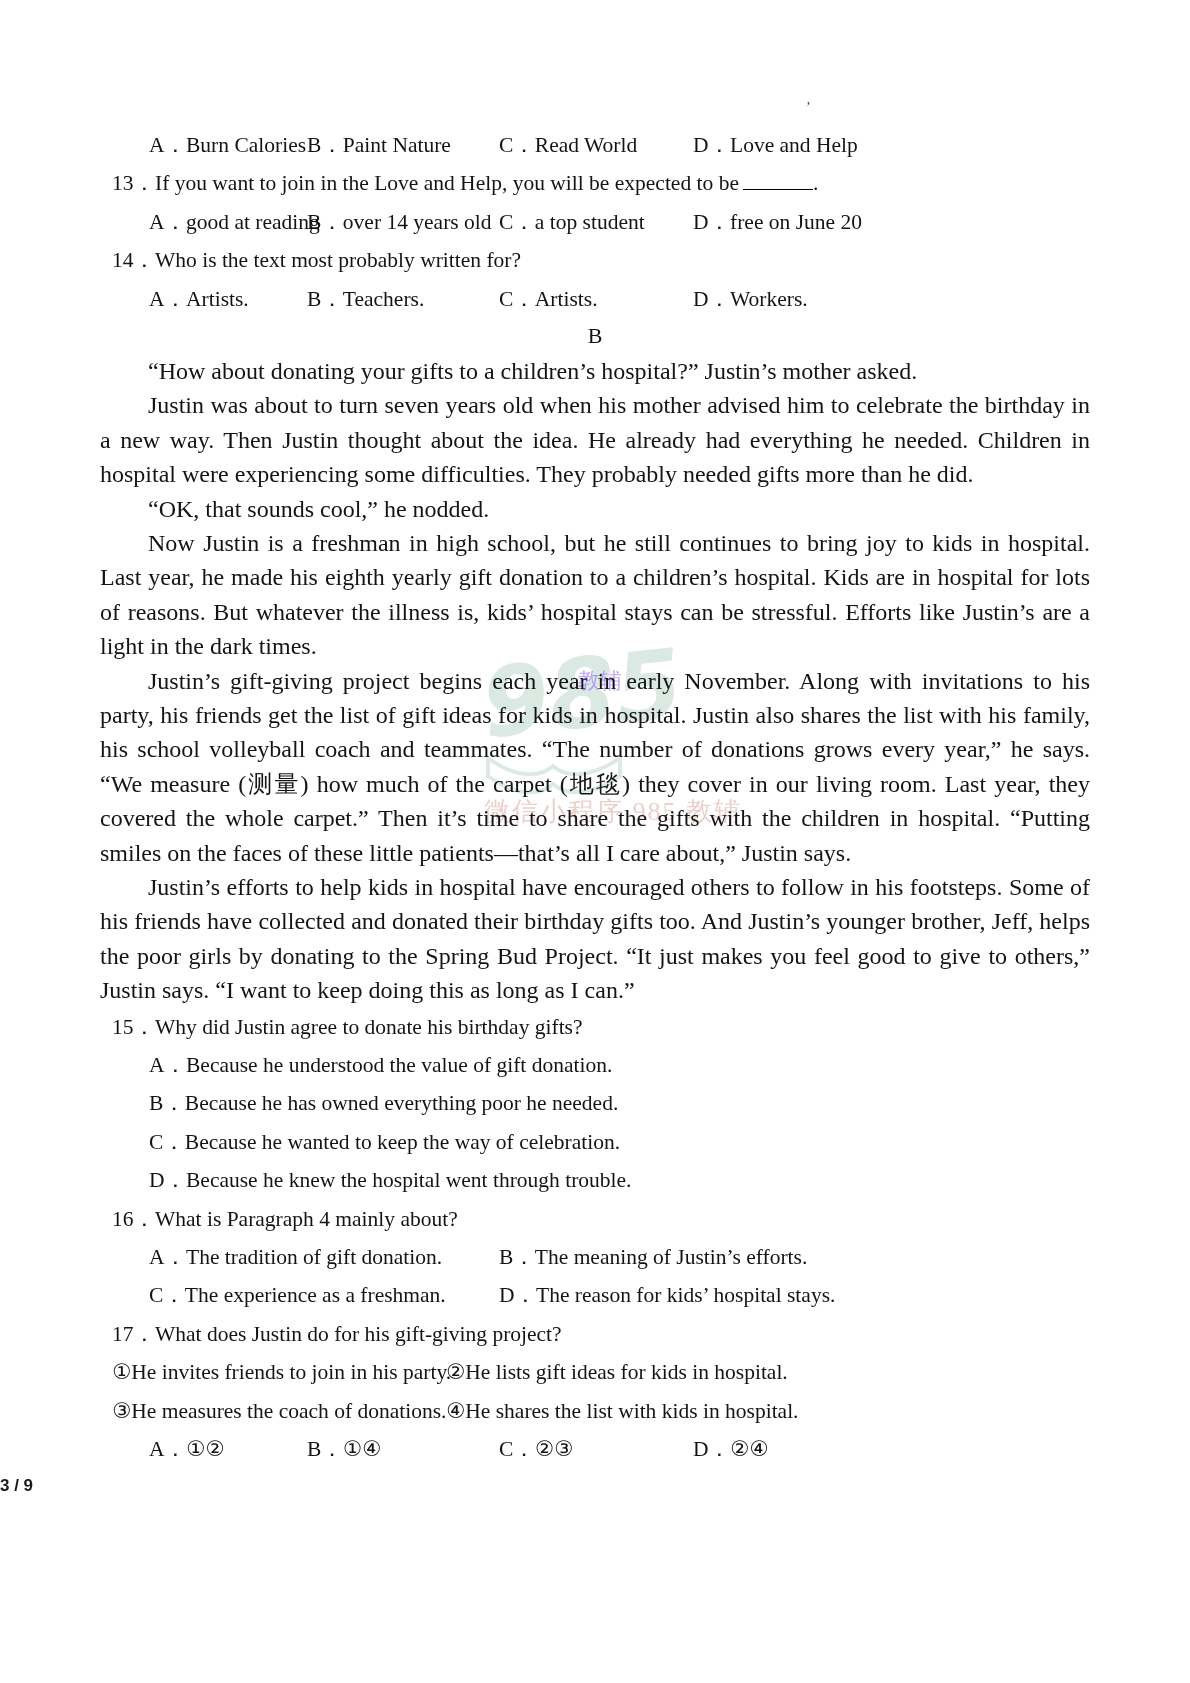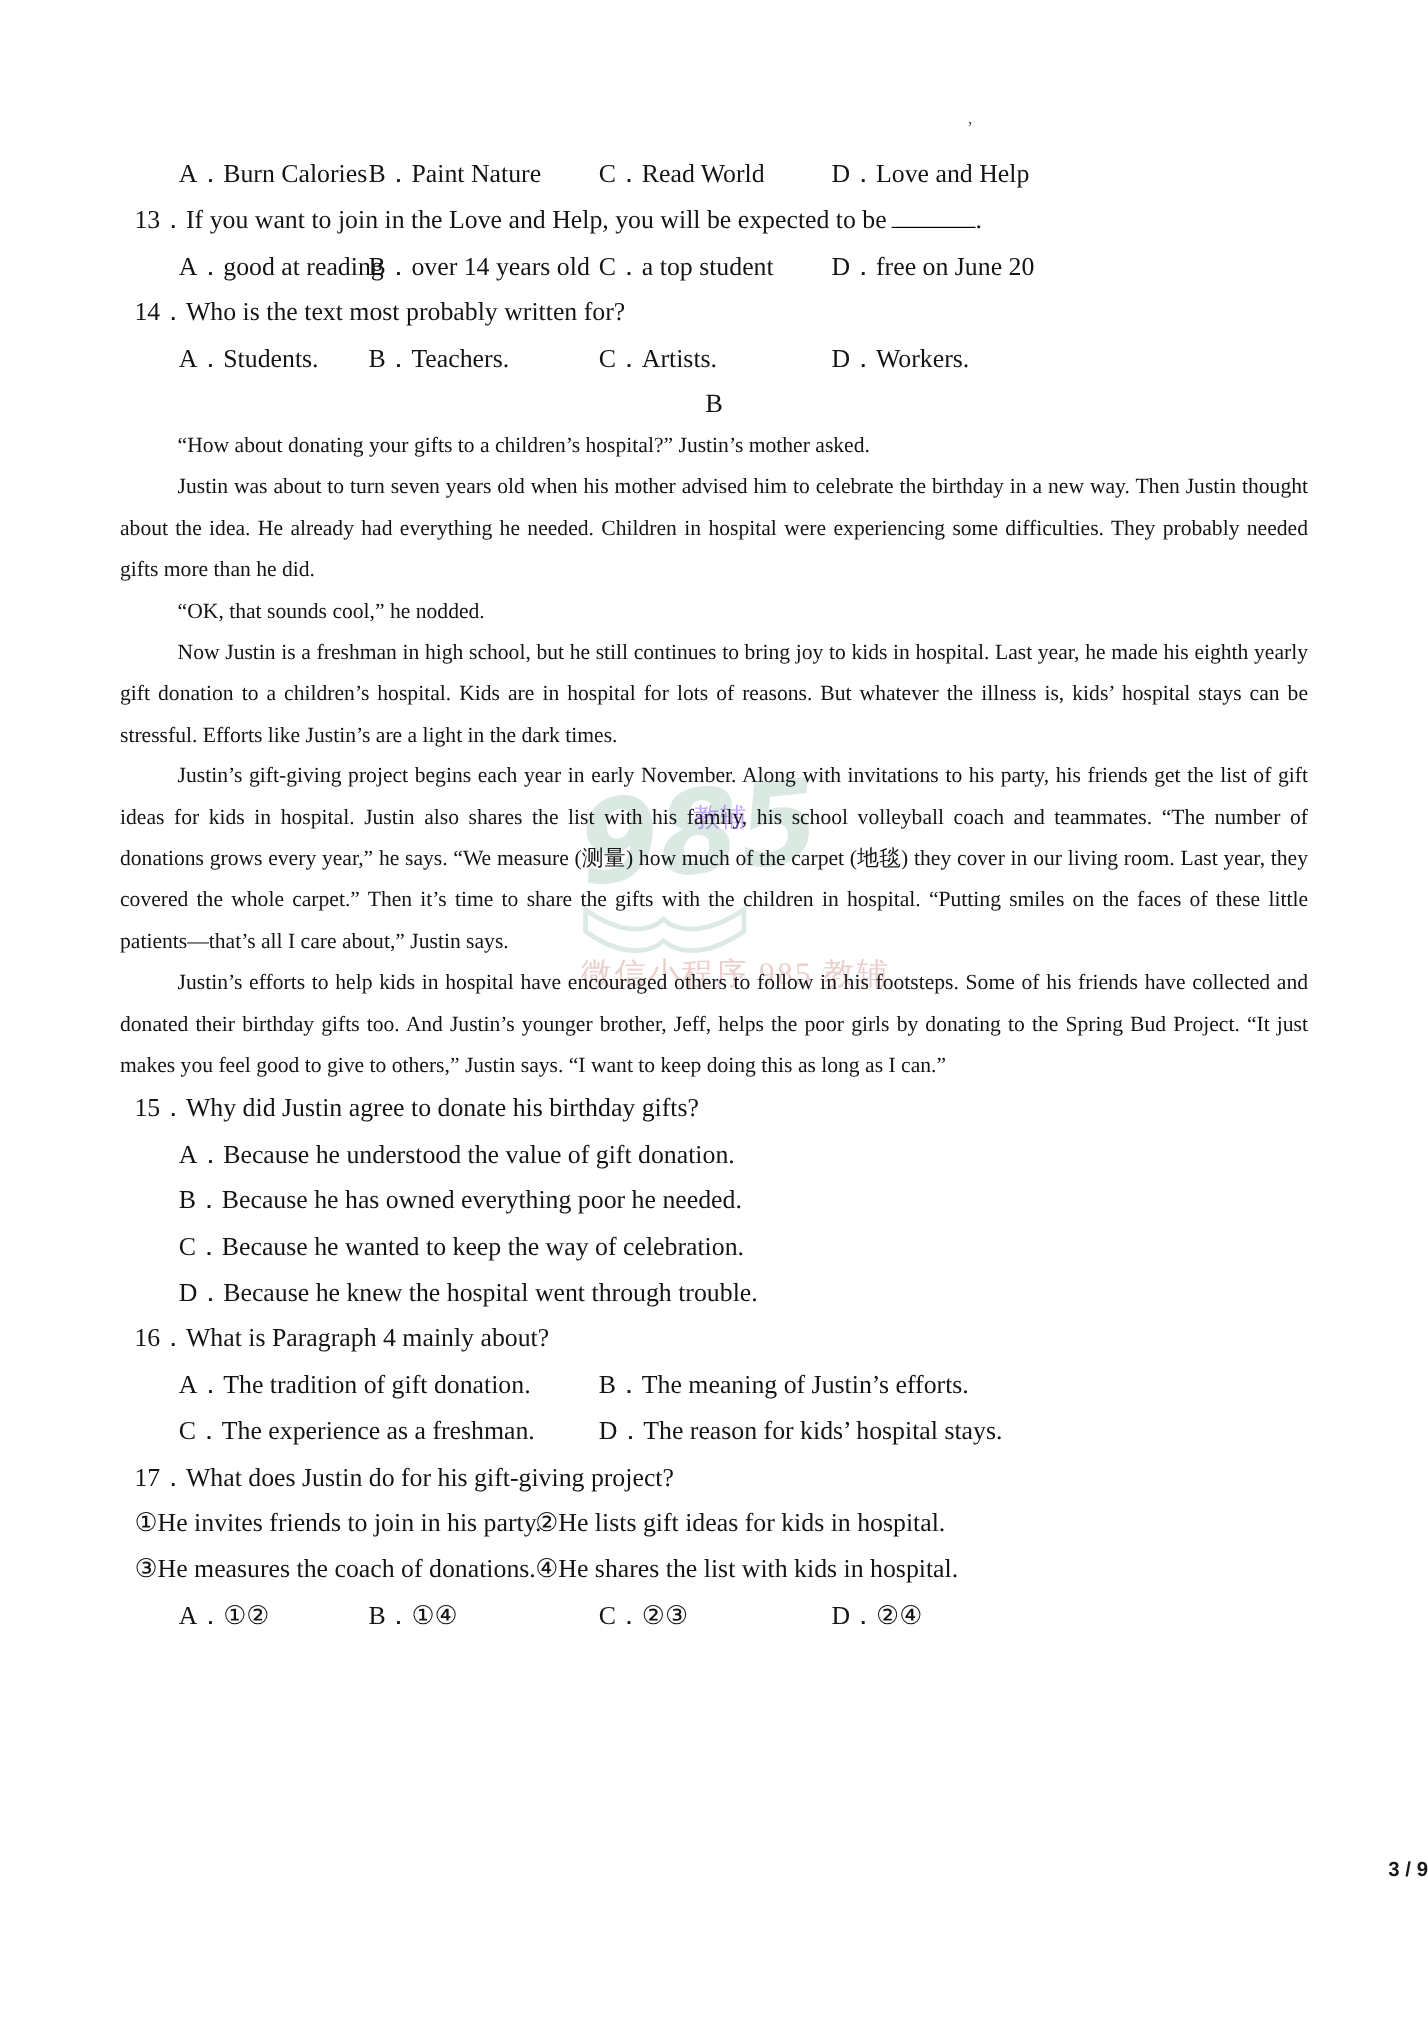--- a/index.html
+++ b/index.html
@@ -12,23 +12,23 @@
   .row{position:relative;height:38.4px;line-height:38.4px;white-space:nowrap;margin-left:12px;}
   .opt{position:absolute;top:0;}
   .colA{left:37px;}
   .colB{left:195px;}
   .colC{left:387px;}
   .colD{left:581px;}
   .ind{position:absolute;left:37px;top:0;}
   .sL{position:absolute;left:0;top:0;}
   .sR{position:absolute;left:334px;top:0;}
   .section-head{height:36px;line-height:36px;text-align:center;font-size:22px;}
-  .para{line-height:34.4px;text-align:justify;text-indent:48px;margin:0;font-size:18px;}
+  .para{line-height:34.4px;text-align:justify;text-indent:48px;margin:0;font-size:24px;}
   .blank{display:inline-block;width:70px;height:15px;border-bottom:1.6px solid #000;margin-left:4px;}
-  .footer{position:absolute;top:1548px;left:0;width:100%;text-align:right;z-index:2;
+  .footer{position:absolute;top:1476px;left:0;width:100%;text-align:left;z-index:2;
     font-family:"Liberation Sans","DejaVu Sans",sans-serif;font-weight:bold;font-size:17px;color:#1a1a1a;}
   .stray{position:absolute;left:806px;top:100px;font-size:14px;color:#444;z-index:2;}
   
   .watermark{position:absolute;left:440px;top:600px;width:300px;height:230px;z-index:1;pointer-events:none;}
   .wm-num{position:absolute;left:42px;top:38px;font-size:96px;font-style:italic;font-weight:bold;
     color:#a9ccbb;opacity:.42;transform:rotate(-6deg);font-family:"DejaVu Sans",sans-serif;}
   .wm-label{position:absolute;left:138px;top:66px;font-size:22px;color:#8b5cf6;opacity:.55;}
   .wm-book{position:absolute;left:40px;top:150px;opacity:.40;}
   .wm-tagline{position:absolute;left:44px;top:194px;font-size:26px;color:#d9a9a0;opacity:.55;
     letter-spacing:2px;white-space:nowrap;}
@@ -63,21 +63,21 @@
     <span class="opt colA">A．good at reading</span>
     <span class="opt colB">B．over 14 years old</span>
     <span class="opt colC">C．a top student</span>
     <span class="opt colD">D．free on June 20</span>
   </div>
 
   <div class="row">
     <span>14．Who is the text most probably written for?</span>
   </div>
   <div class="row">
-    <span class="opt colA">A．Students.</span>
+    <span class="opt colA">A．Artists.</span>
     <span class="opt colB">B．Teachers.</span>
     <span class="opt colC">C．Artists.</span>
     <span class="opt colD">D．Workers.</span>
   </div>
 
   <div class="section-head">B</div>
   <p class="para">“How about donating your gifts to a children’s hospital?” Justin’s mother asked.</p>
   <p class="para">Justin was about to turn seven years old when his mother advised him to celebrate the birthday in a new way. Then Justin thought about the idea. He already had everything he needed. Children in hospital were experiencing some difficulties. They probably needed gifts more than he did.</p>
   <p class="para">“OK, that sounds cool,” he nodded.</p>
   <p class="para">Now Justin is a freshman in high school, but he still continues to bring joy to kids in hospital. Last year, he made his eighth yearly gift donation to a children’s hospital. Kids are in hospital for lots of reasons. But whatever the illness is, kids’ hospital stays can be stressful. Efforts like Justin’s are a light in the dark times.</p>

